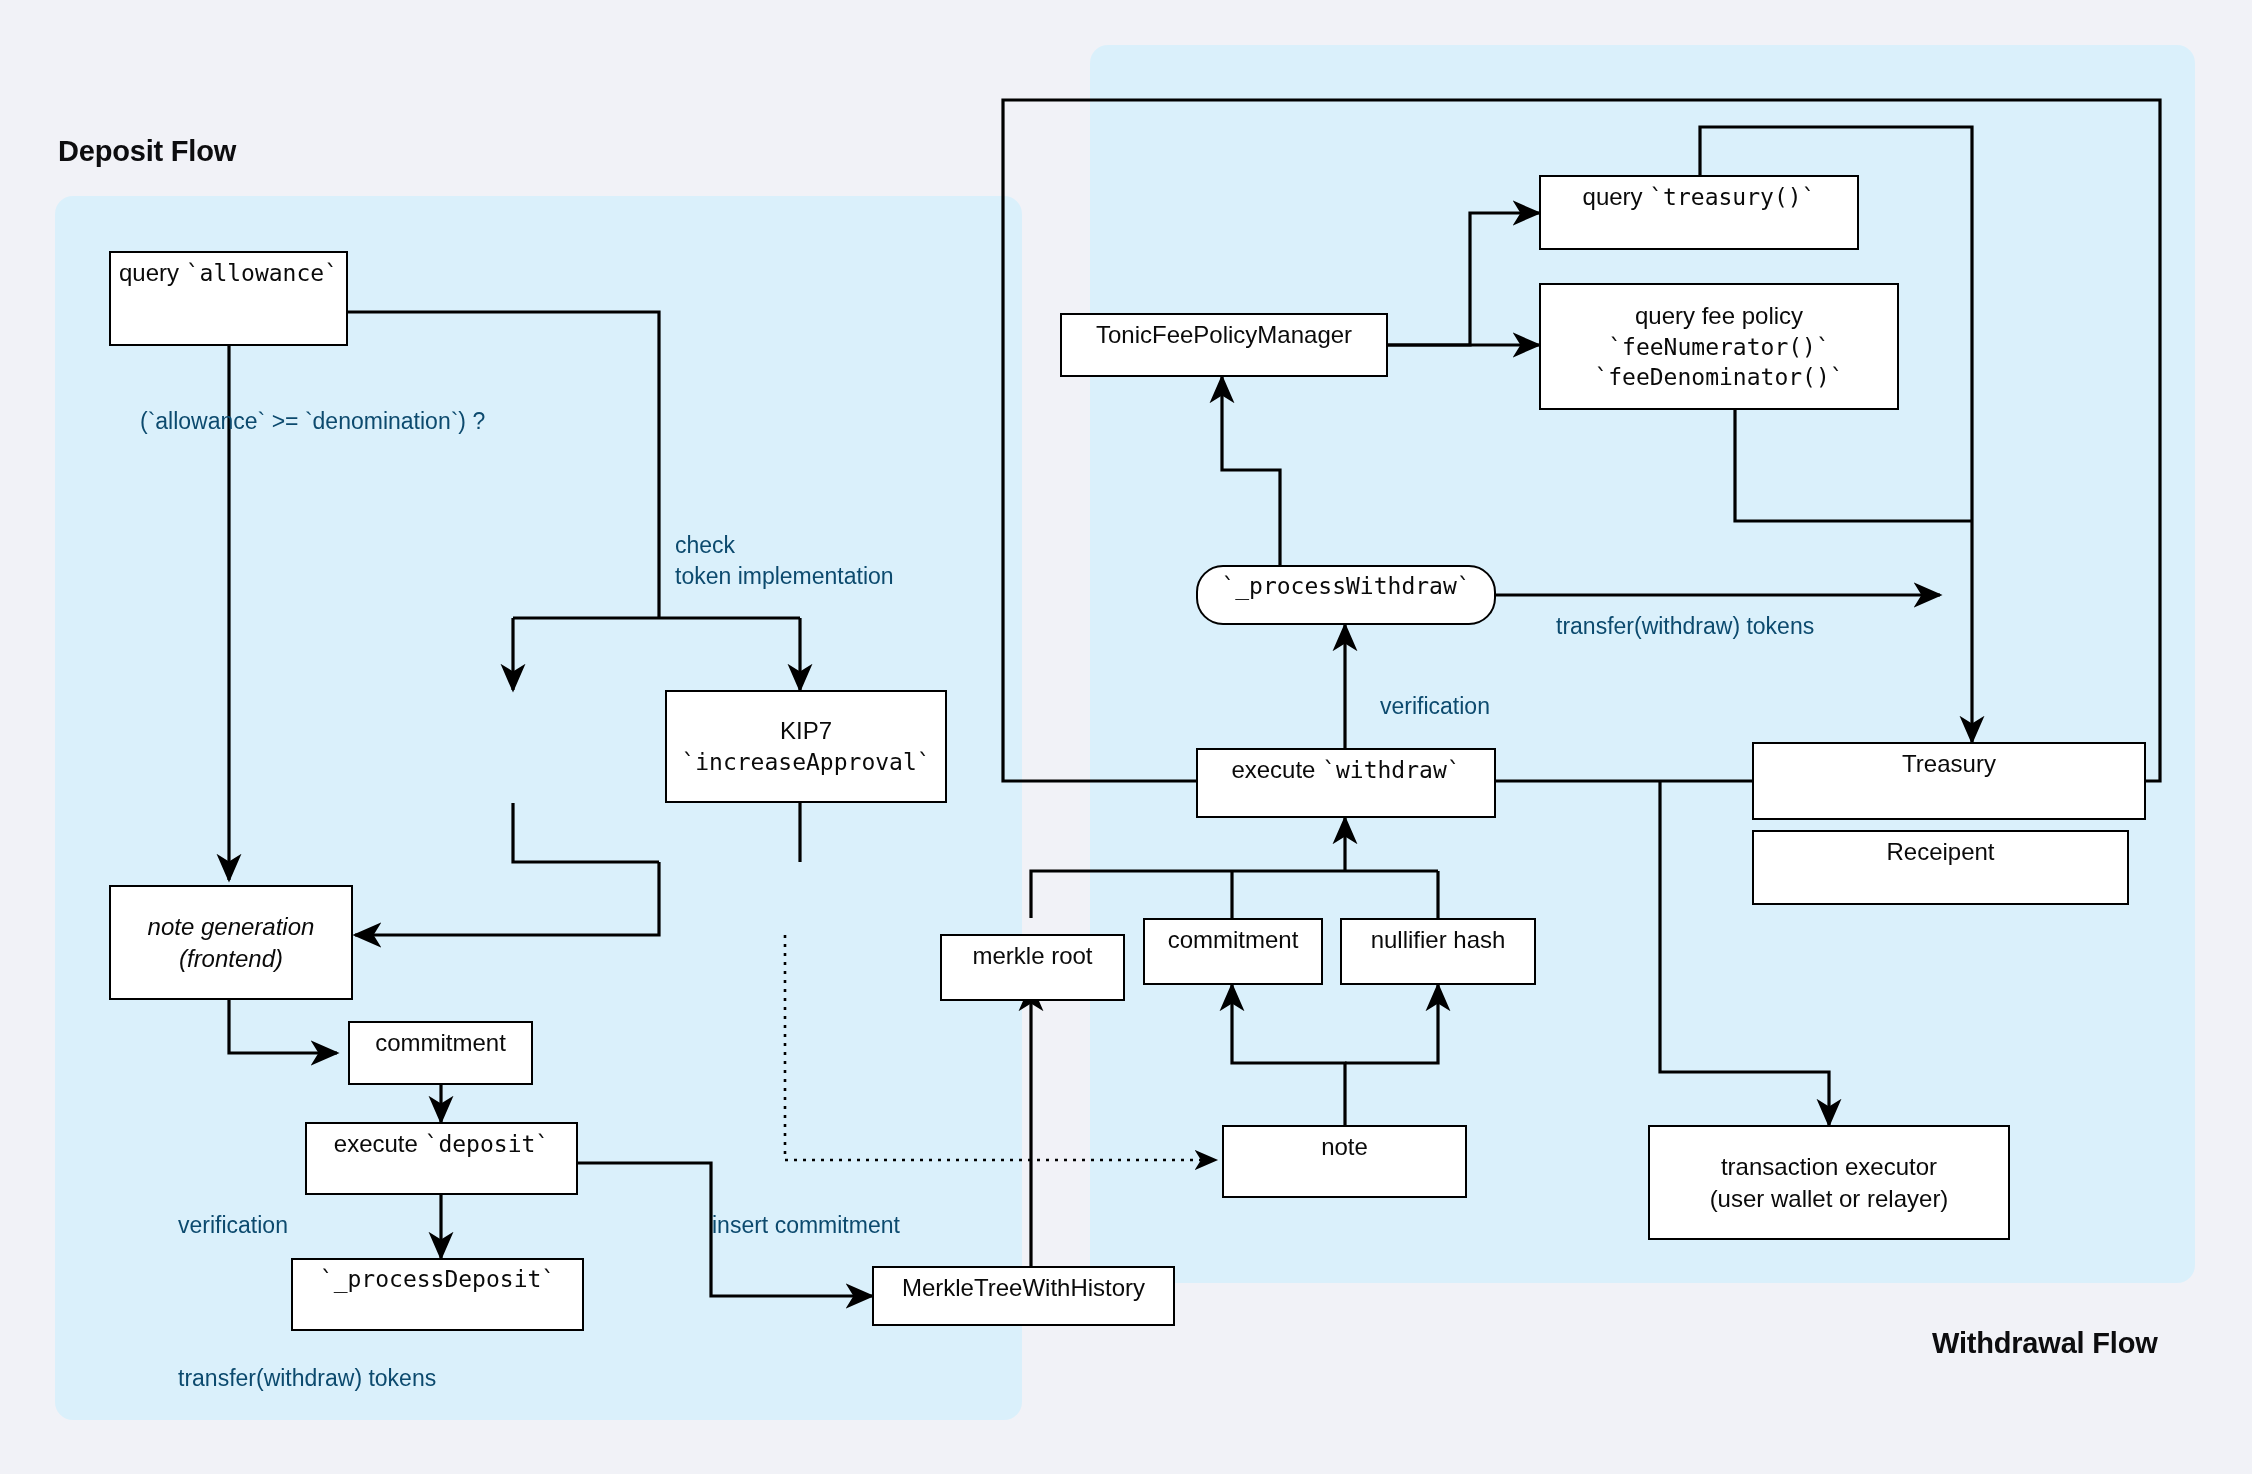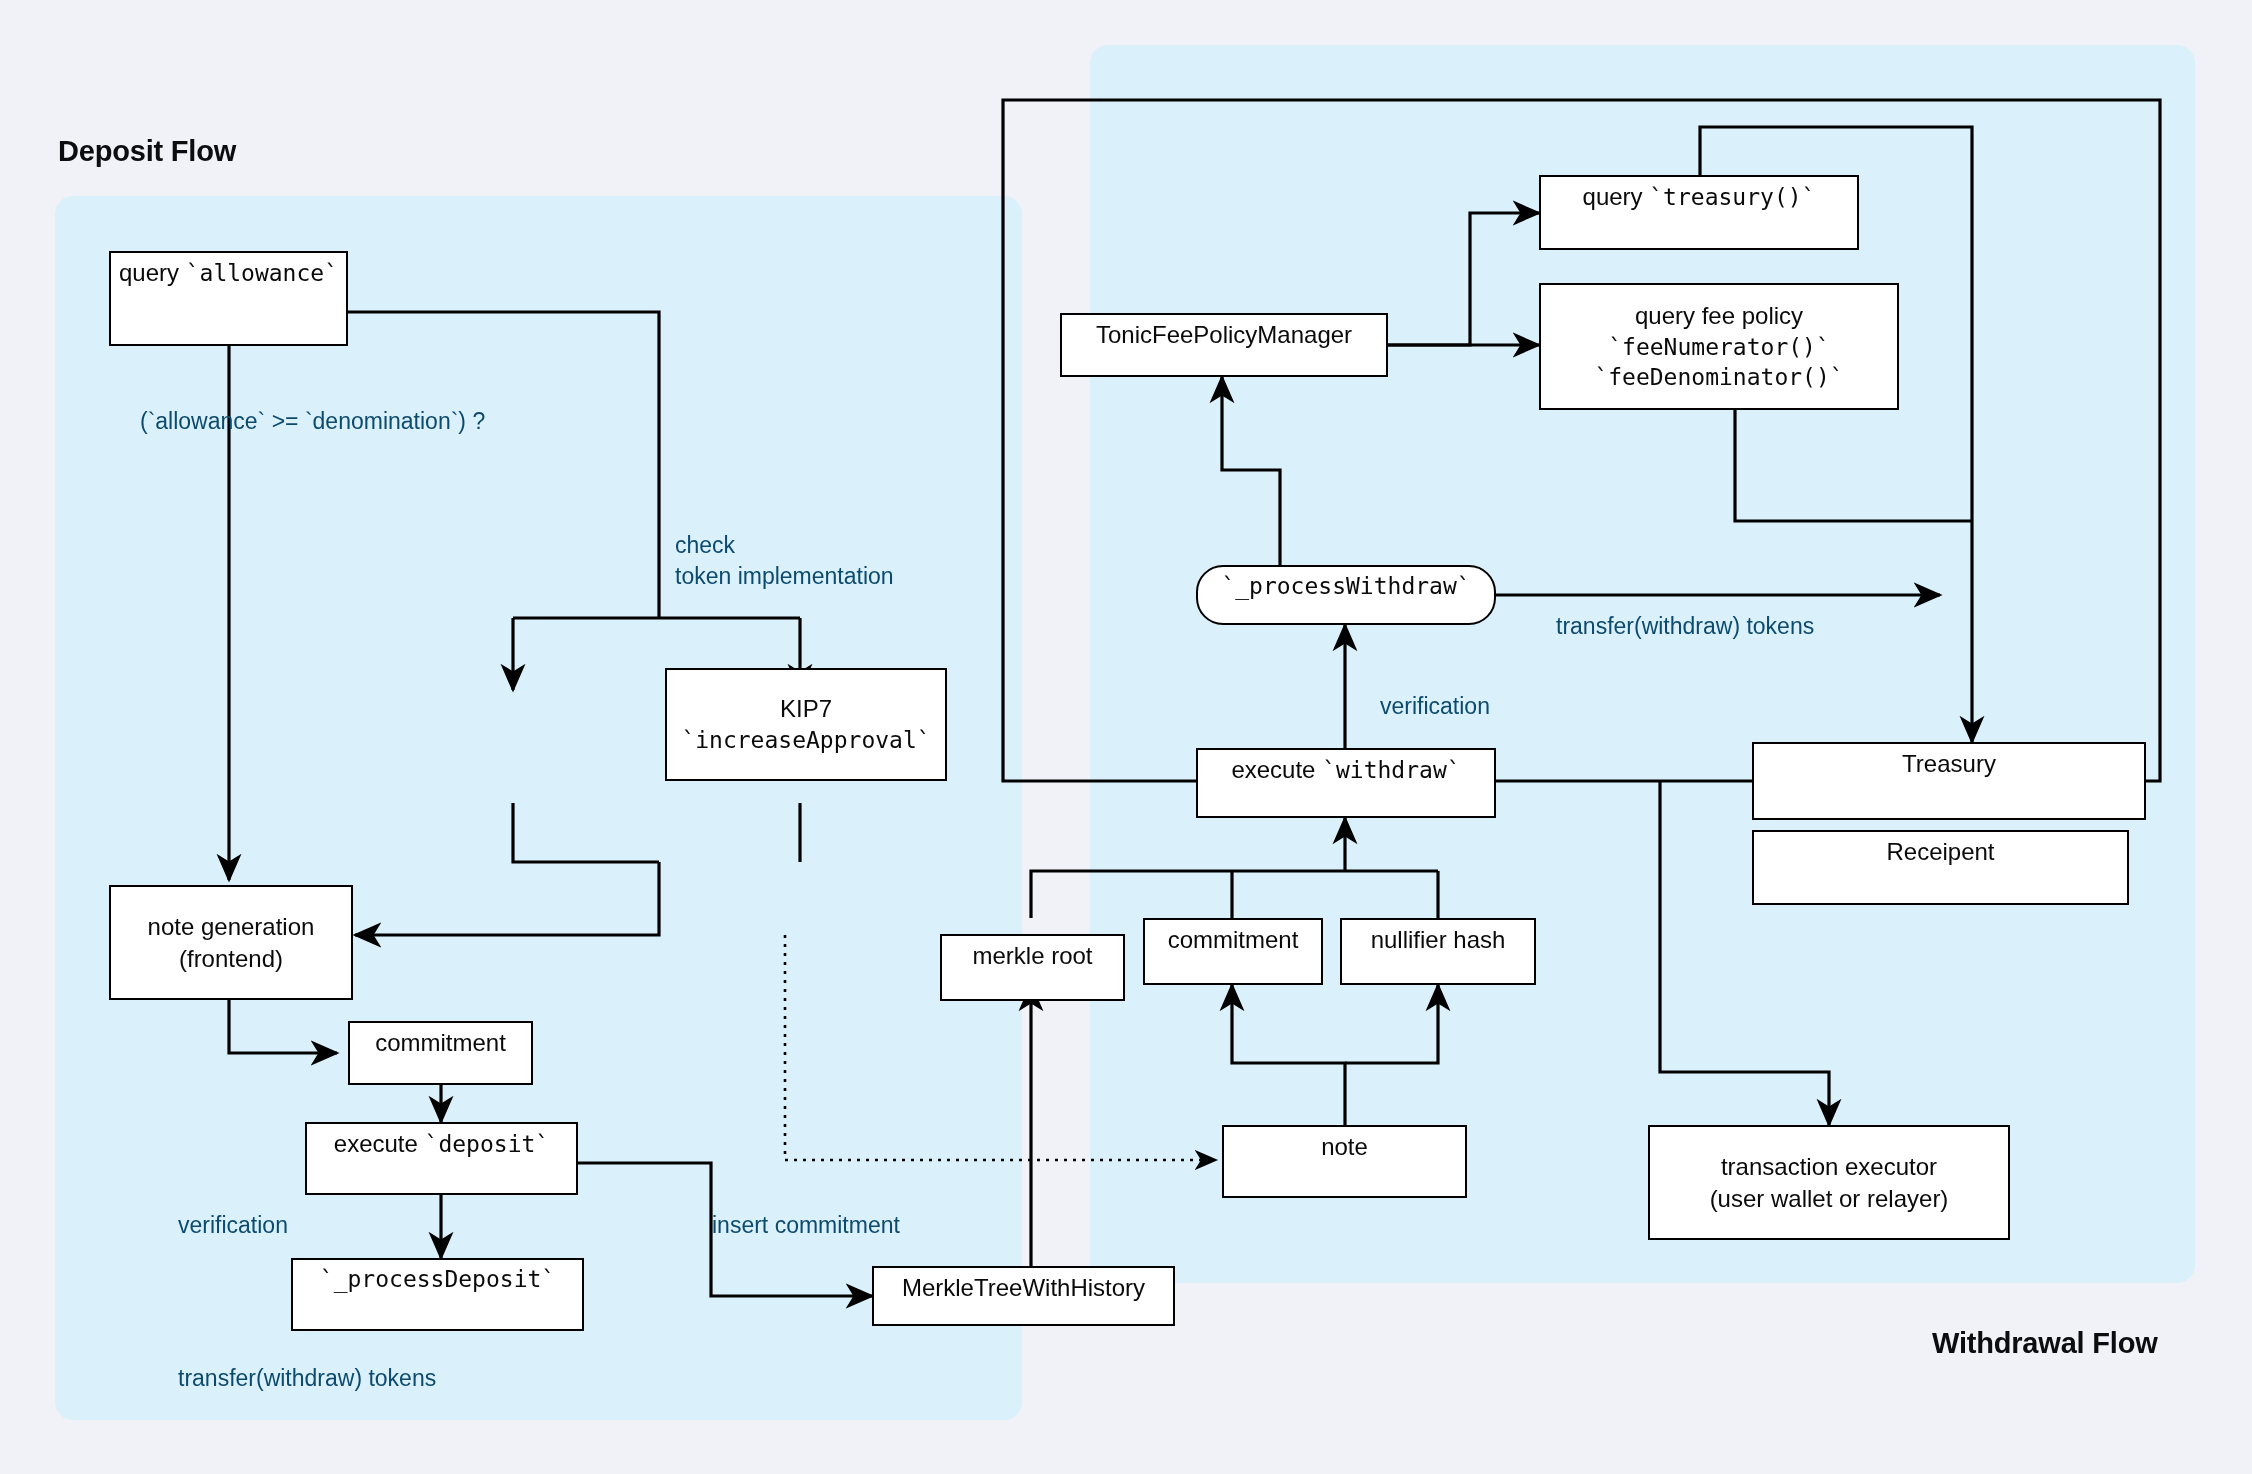--- a/index.html
+++ b/index.html
@@ -128,26 +128,26 @@
   <div class="node" style="left:109px;top:251px;width:239px;height:95px;">
     <span class="ln"><span class="sans">query </span><span class="mono">`allowance`</span></span>
   </div>
 
   <div class="edge-label" style="left:140px;top:406px;">(`allowance` &gt;= `denomination`) ?</div>
 
   <div class="edge-label" style="left:675px;top:530px;">check
 token implementation</div>
 
 
-  <div class="node" style="left:665px;top:668px;width:282px;height:113px;flex-direction:column;">
+  <div class="node" style="left:665px;top:690px;width:282px;height:113px;flex-direction:column;">
     <span class="ln sans">KIP7</span>
     <span class="ln mono">`increaseApproval`</span>
   </div>
 
-  <div class="node" style="left:109px;top:885px;width:244px;height:115px;flex-direction:column;">
+  <div class="node" style="left:109px;top:885px;width:244px;height:115px;flex-direction:column;font-style:italic;">
     <span class="ln sans">note generation</span>
     <span class="ln sans">(frontend)</span>
   </div>
 
   <div class="node" style="left:348px;top:1021px;width:185px;height:64px;">
     <span class="ln sans">commitment</span>
   </div>
 
   <div class="node" style="left:305px;top:1122px;width:273px;height:73px;">
     <span class="ln"><span class="sans">execute </span><span class="mono">`deposit`</span></span>

